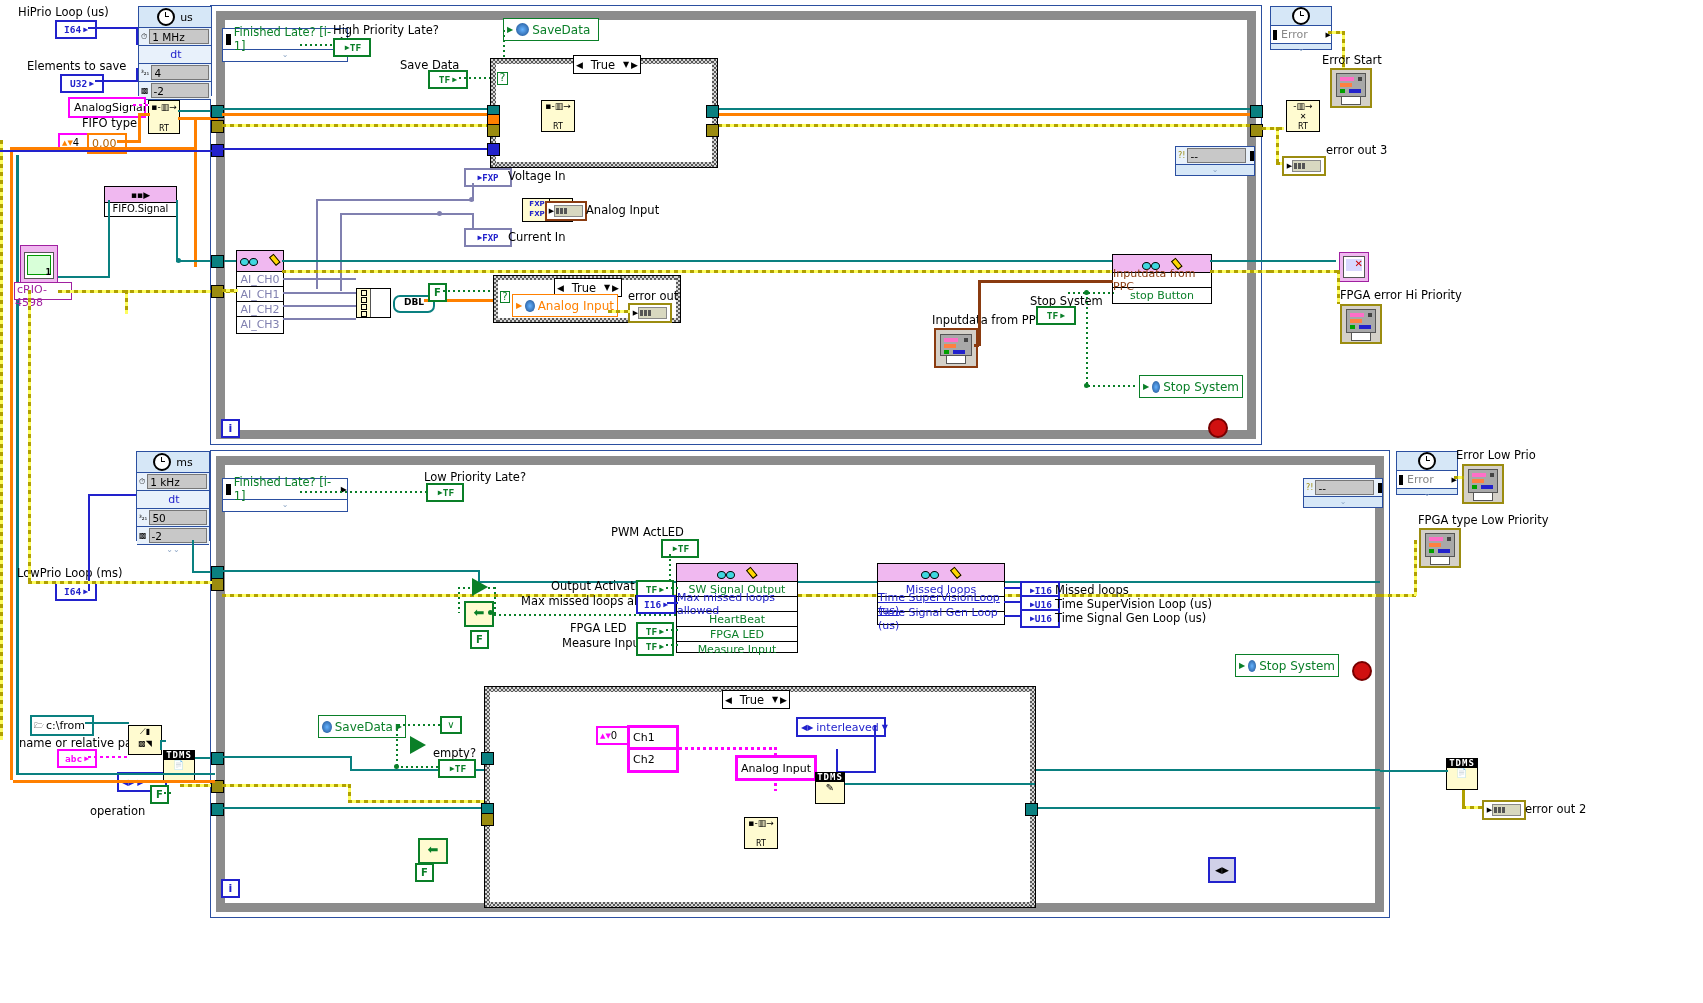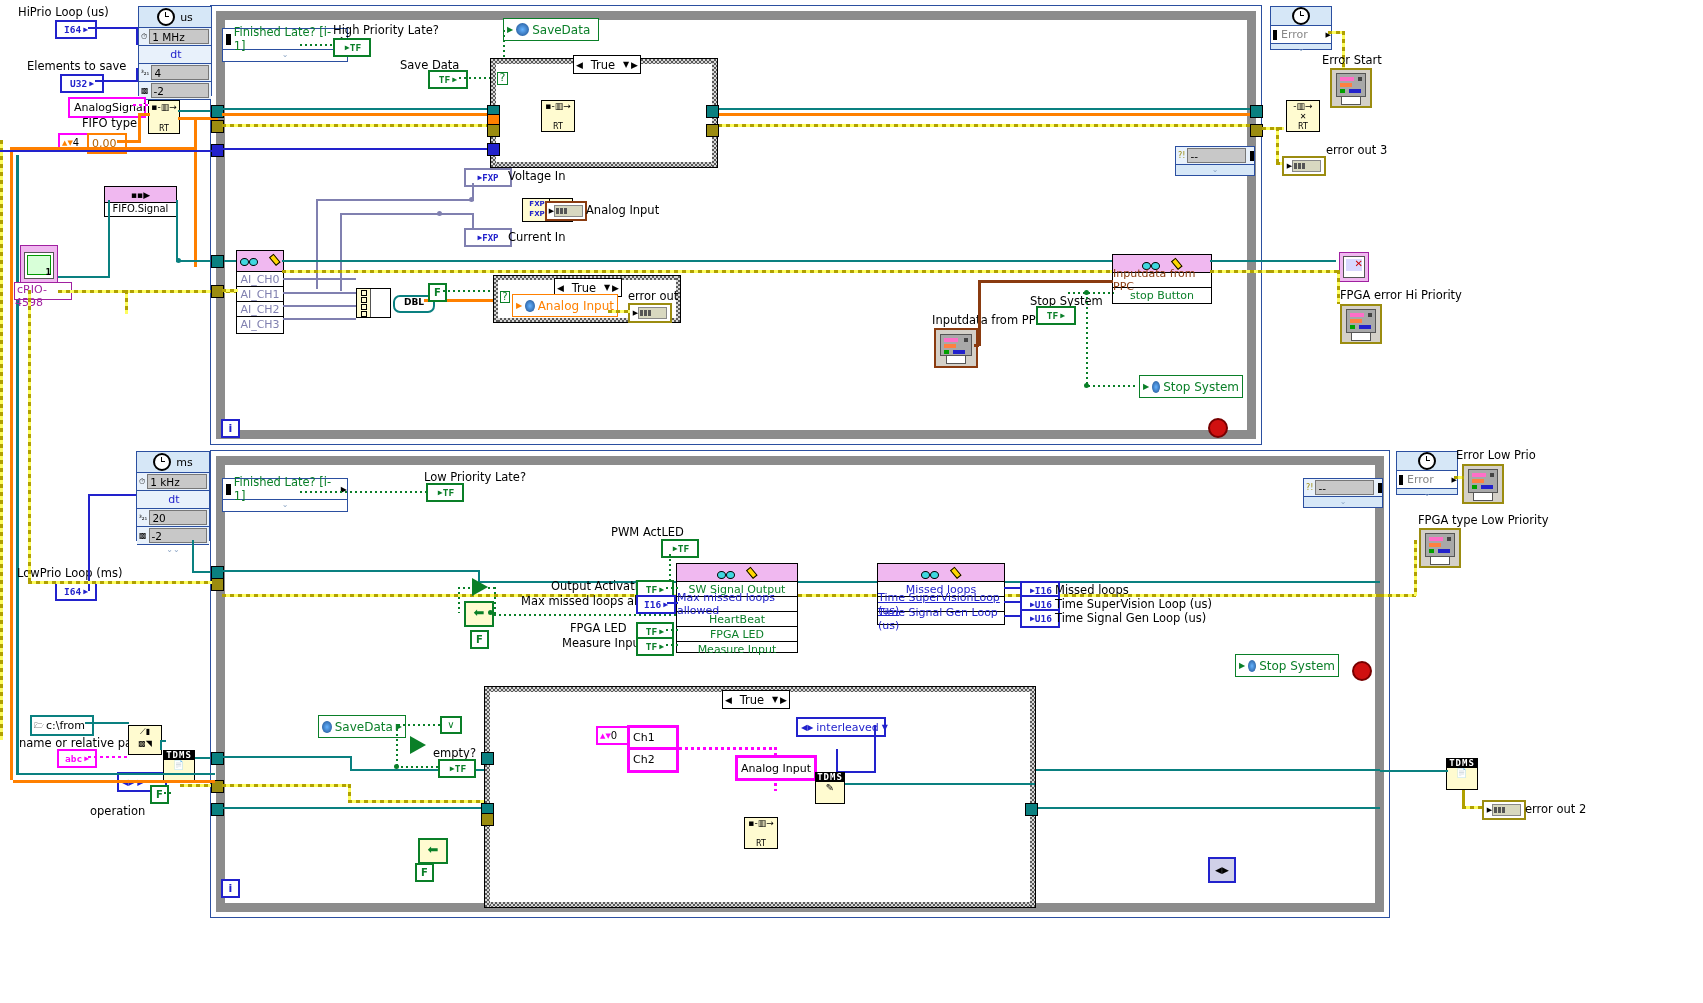--- a/index.html
+++ b/index.html
@@ -529,21 +529,21 @@
       <span class="clockicon"></span>
       <span>ms</span>
     </div>
   <div class="trow">
       <span style="font-size:8px;">⏱</span>
       <div class="tfield">1 kHz</div>
     </div>
   <div class="trow" style="justify-content:center;color:#2222cc;">dt</div>
   <div class="trow">
       <span style="font-size:7px;">³₂₁</span>
-      <div class="tfield">20</div>
+      <div class="tfield">50</div>
     </div>
   <div class="trow">
       <span style="font-size:8px;">▩</span>
       <div class="tfield">-2</div>
     </div>
   <div class="tfoot">⌄⌄</div>
 </div>
 <div class="lbl" style="left:17px;top:568px;">LowPrio Loop (ms)</div>
 <div class="term i64" style="left:55px;top:582px;width:34px;">
   <span>I64</span>

